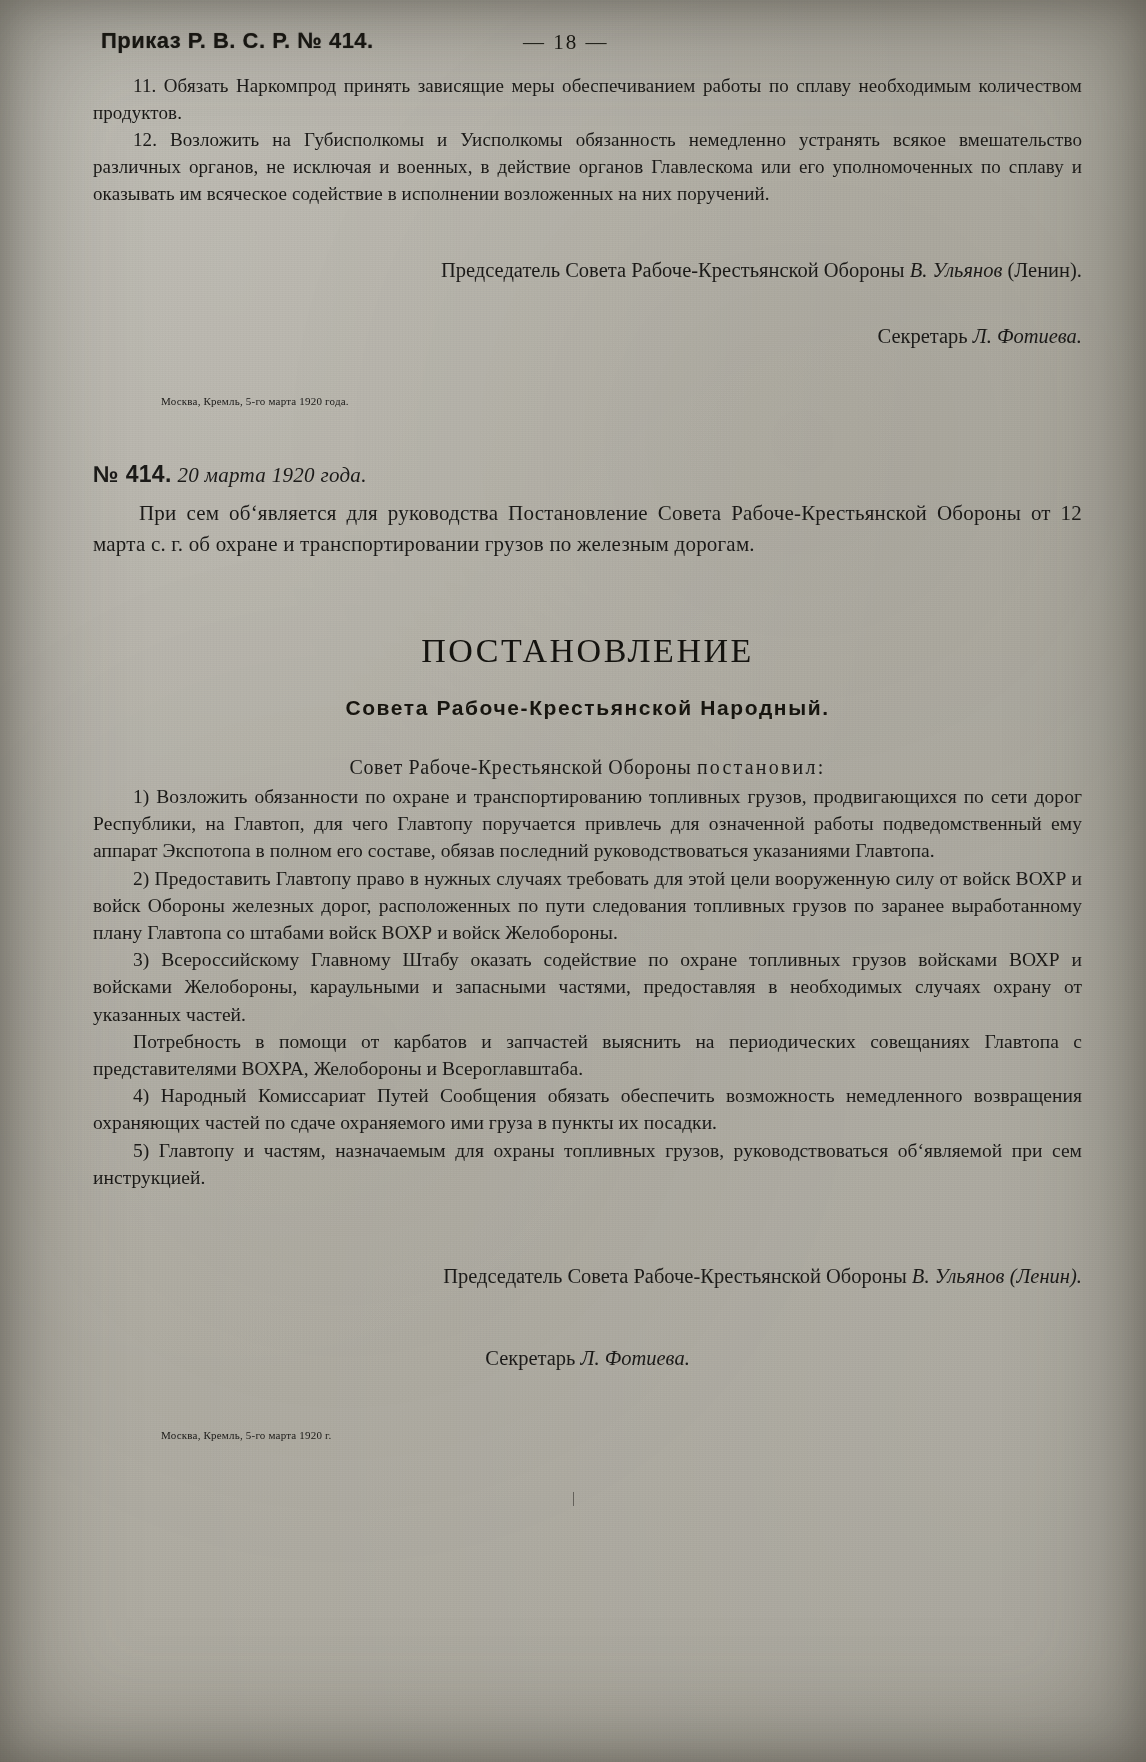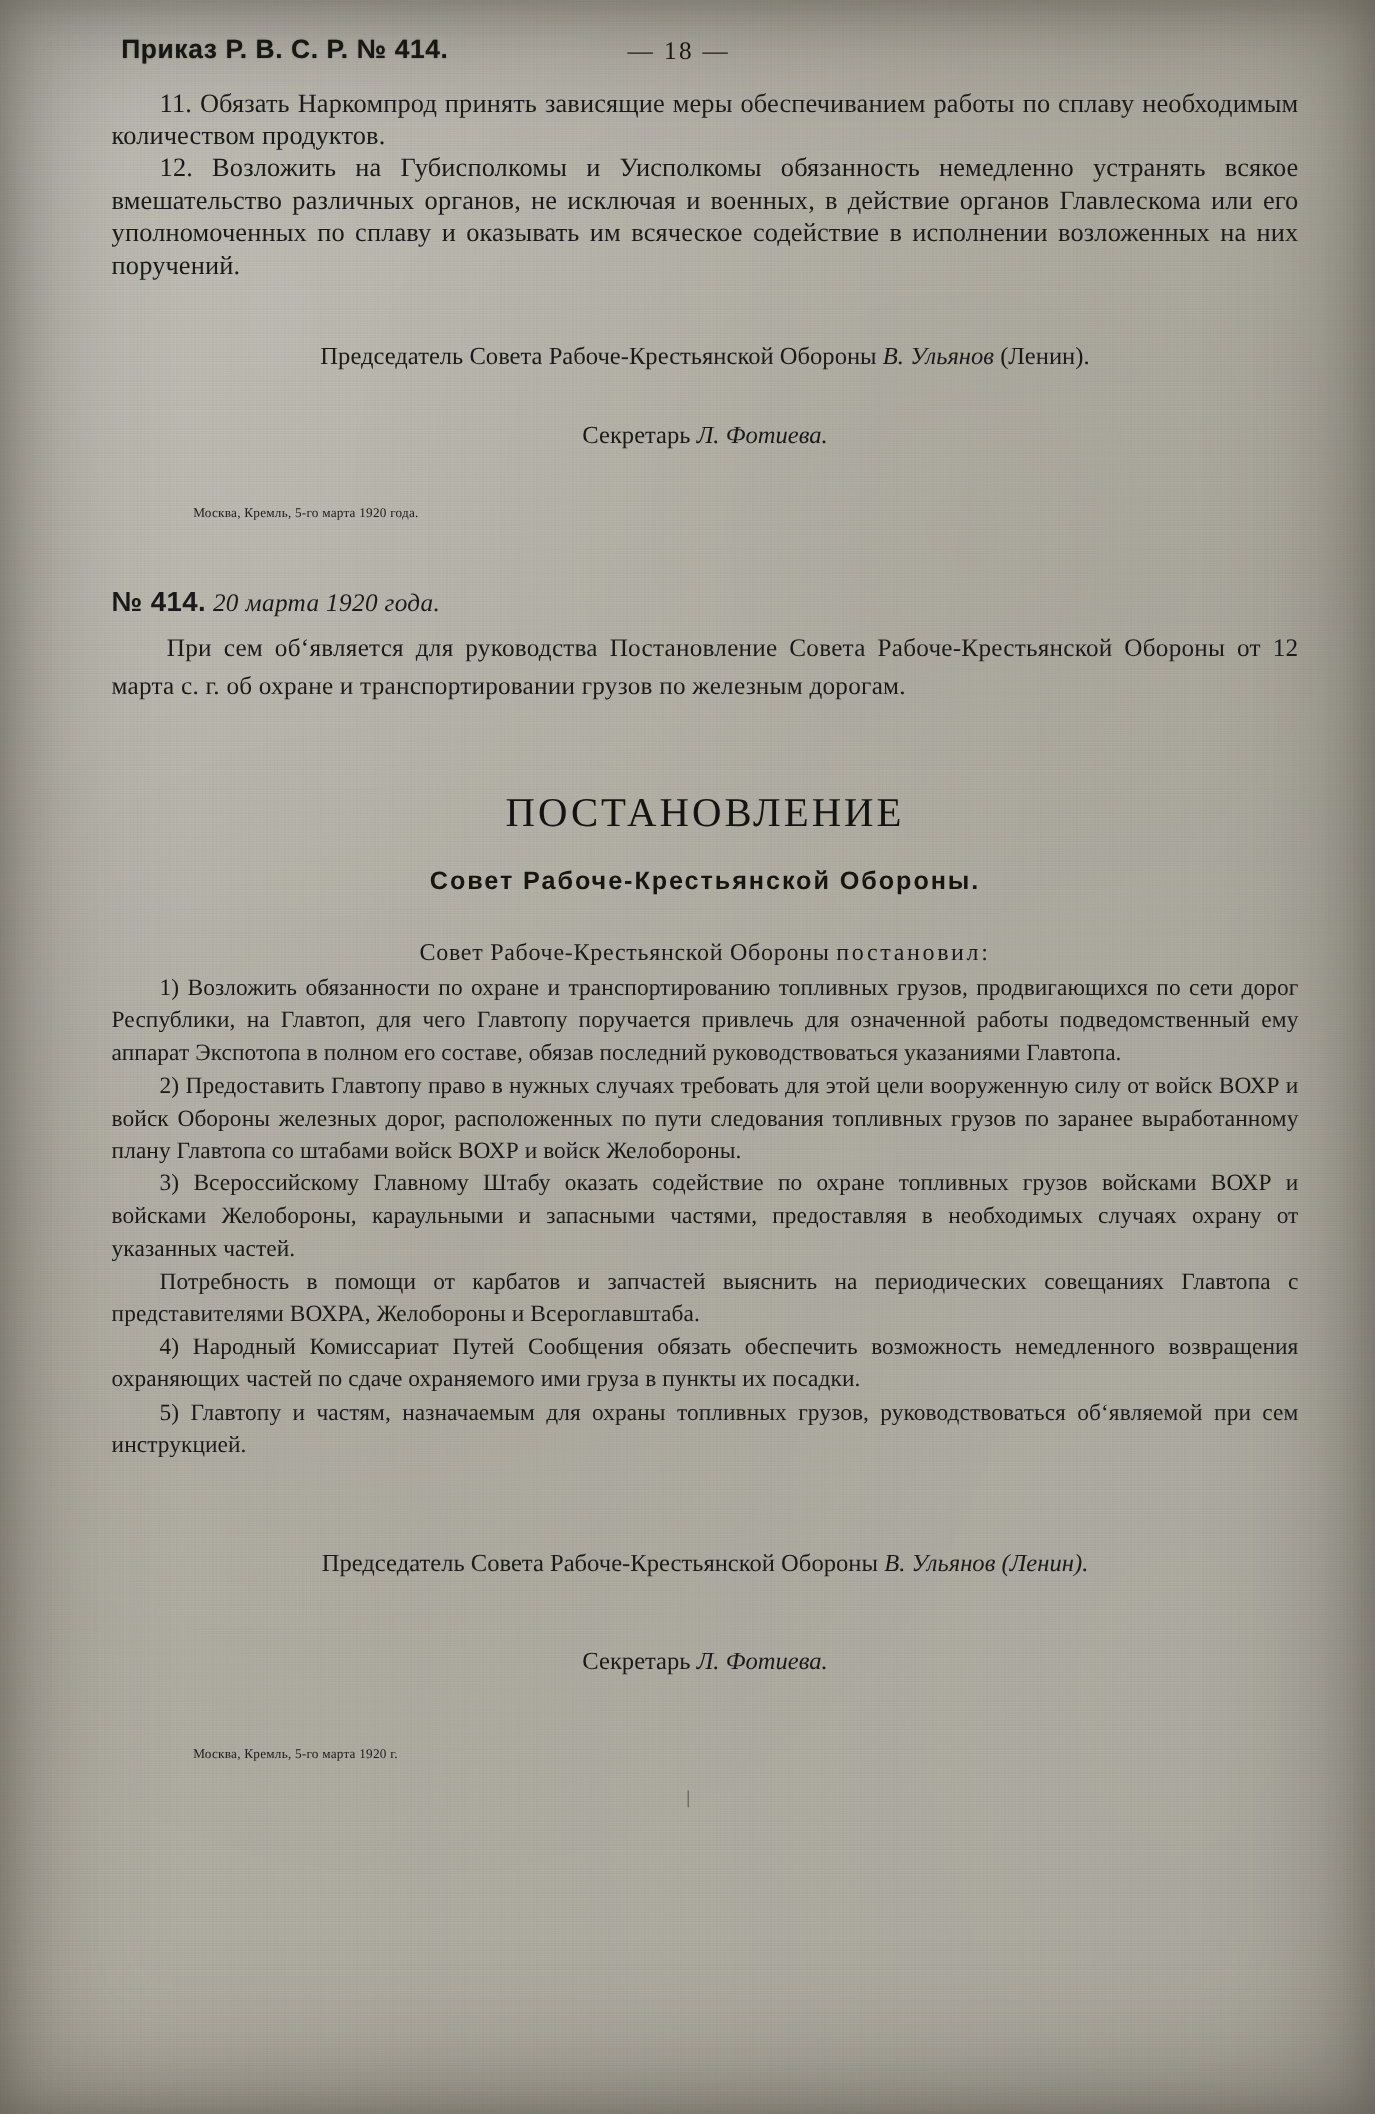--- a/index.html
+++ b/index.html
@@ -67,33 +67,33 @@
     left: 430px;
     top: 2px;
     font-size: 21px;
     letter-spacing: 2px;
     color: #15140f;
   }
 
   
   p.body {
     margin: 0;
-    font-size: 22px;
+    font-size: 19px;
     line-height: 27px;
     text-align: justify;
     text-indent: 40px;
     letter-spacing: 0.1px;
   }
   .block-top {
     margin-top: 6px;
   }
   .signature {
     font-size: 20.5px;
     line-height: 30px;
-    text-align: center;
+    text-align: right;
     margin: 0;
   }
   .sig-name { font-style: italic; }
   .sig-first {
     margin-top: 48px;
   }
   .sig-second {
     margin-top: 36px;
   }
   .place-date {
@@ -210,21 +210,21 @@
 
     <p class="place-date">Москва, Кремль, 5-го марта 1920 года.</p>
 
     <p class="order-title"><span class="num">№ 414.</span> <span class="date">20 марта 1920 года.</span></p>
 
     <p class="lead">При сем об‘является для руководства Постановление Совета Рабоче-Крестьянской Обороны от 12 марта с. г. об охране и транспортировании грузов по железным дорогам.</p>
 
 
 
     <h1 class="decree">ПОСТАНОВЛЕНИЕ</h1>
-    <h2 class="decree-sub">Совет Рабоче-Крестьянской Обороны.</h2>
+    <h2 class="decree-sub">Совета Рабоче-Крестьянской Народный.</h2>
 
     <p class="resolved"><span>Совет Рабоче-Крестьянской Обороны </span><span class="spaced">постановил:</span></p>
 
     <div class="clauses">
       <p>1) Возложить обязанности по охране и транспортированию топливных грузов, продвигающихся по сети дорог Республики, на Главтоп, для чего Главтопу поручается привлечь для означенной работы подведомственный ему аппарат Экспотопа в полном его составе, обязав последний руководствоваться указаниями Главтопа.</p>
       <p>2) Предоставить Главтопу право в нужных случаях требовать для этой цели вооруженную силу от войск ВОХР и войск Обороны железных дорог, расположенных по пути следования топливных грузов по заранее выработанному плану Главтопа со штабами войск ВОХР и войск Желобороны.</p>
       <p>3) Всероссийскому Главному Штабу оказать содействие по охране топливных грузов войсками ВОХР и войсками Желобороны, караульными и запасными частями, предоставляя в необходимых случаях охрану от указанных частей.</p>
       <p>Потребность в помощи от карбатов и запчастей выяснить на периодических совещаниях Главтопа с представителями ВОХРА, Желобороны и Всероглавштаба.</p>
       <p>4) Народный Комиссариат Путей Сообщения обязать обеспечить возможность немедленного возвращения охраняющих частей по сдаче охраняемого ими груза в пункты их посадки.</p>
       <p>5) Главтопу и частям, назначаемым для охраны топливных грузов, руководствоваться об‘являемой при сем инструкцией.</p>

